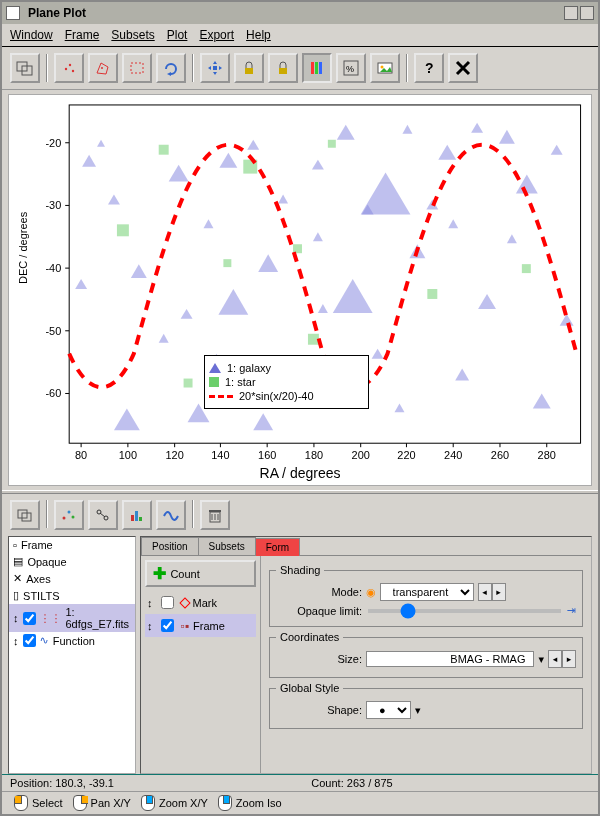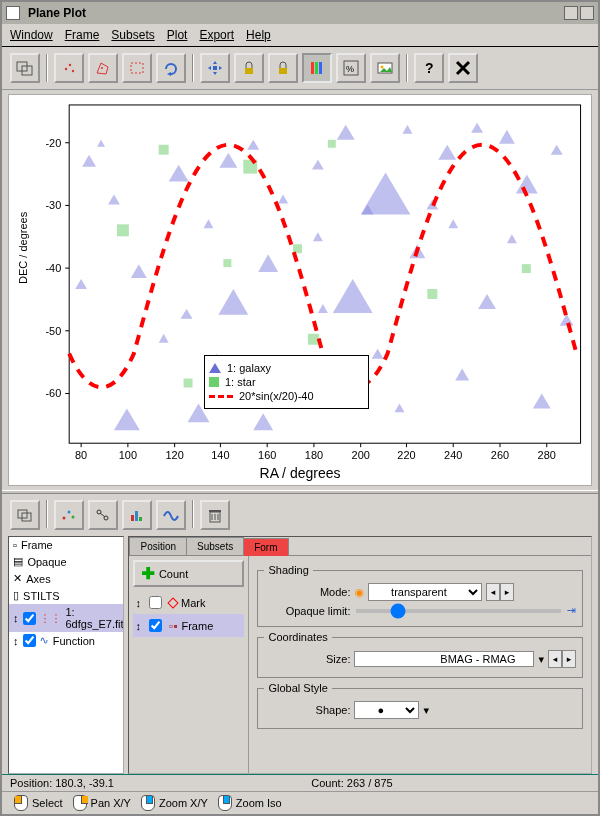--- a/index.html
+++ b/index.html
@@ -119,21 +119,21 @@
   .plus { color:#0a0; font-weight:bold; font-size:16px; }
   .form-item { display:flex; align-items:center; gap:4px; padding:2px; font-size:11px; }
   .form-item.sel { background:#c8c4e8; }
   .mini-diamond { width:8px;height:8px;border:1px solid red; transform:rotate(45deg); }
   .mini-size { font-size:12px;color:#a33; }
   .settings { flex:1; padding:4px 8px 4px 8px; overflow:hidden; }
   fieldset { border:1px solid #888; margin:4px 0; padding:4px 6px 6px 6px; }
   legend { font-size:11px; padding:0 4px; }
   .row { display:flex; align-items:center; gap:4px; font-size:11px; margin:3px 0; }
   .row label { width:86px; text-align:right; }
-  select, input[type=text] { font-size:11px; background:#fff; border:1px solid #888; padding:1px 18px; }
+  select, input[type=text] { font-size:11px; background:#fff; border:1px solid #888; padding:1px 8px; }
   .spin-btns { display:flex; }
   .spin-btns .sb { width:14px;height:18px;border:1px solid #888;background:#e8e8e8;display:flex;align-items:center;justify-content:center;font-size:9px; }
   .slider { -webkit-appearance:none; flex:1; height:4px; background:#bbb; }
   .statusbar { display:flex; padding:2px 8px; font-size:11px; border-top:1px solid #0f766e; background:#d6d3ce; }
   .statusbar .sp { flex:1; }
   .modebar { display:flex; gap:10px; padding:3px 12px; border-top:1px solid #999; font-size:11px; }
   .modebar .mitem { display:flex; align-items:center; gap:4px; }
   .mouse-icon { width:14px;height:16px;border:1px solid #555;border-radius:4px 4px 6px 6px;position:relative;background:#fff; }
   .mouse-icon::before { content:""; position:absolute; top:0; left:0; width:6px; height:7px; background:#fa0; border-right:1px solid #555; border-bottom:1px solid #555; }
   .mouse-icon.mid::before { left:4px; width:5px; background:#0af; border-left:1px solid #555; }

